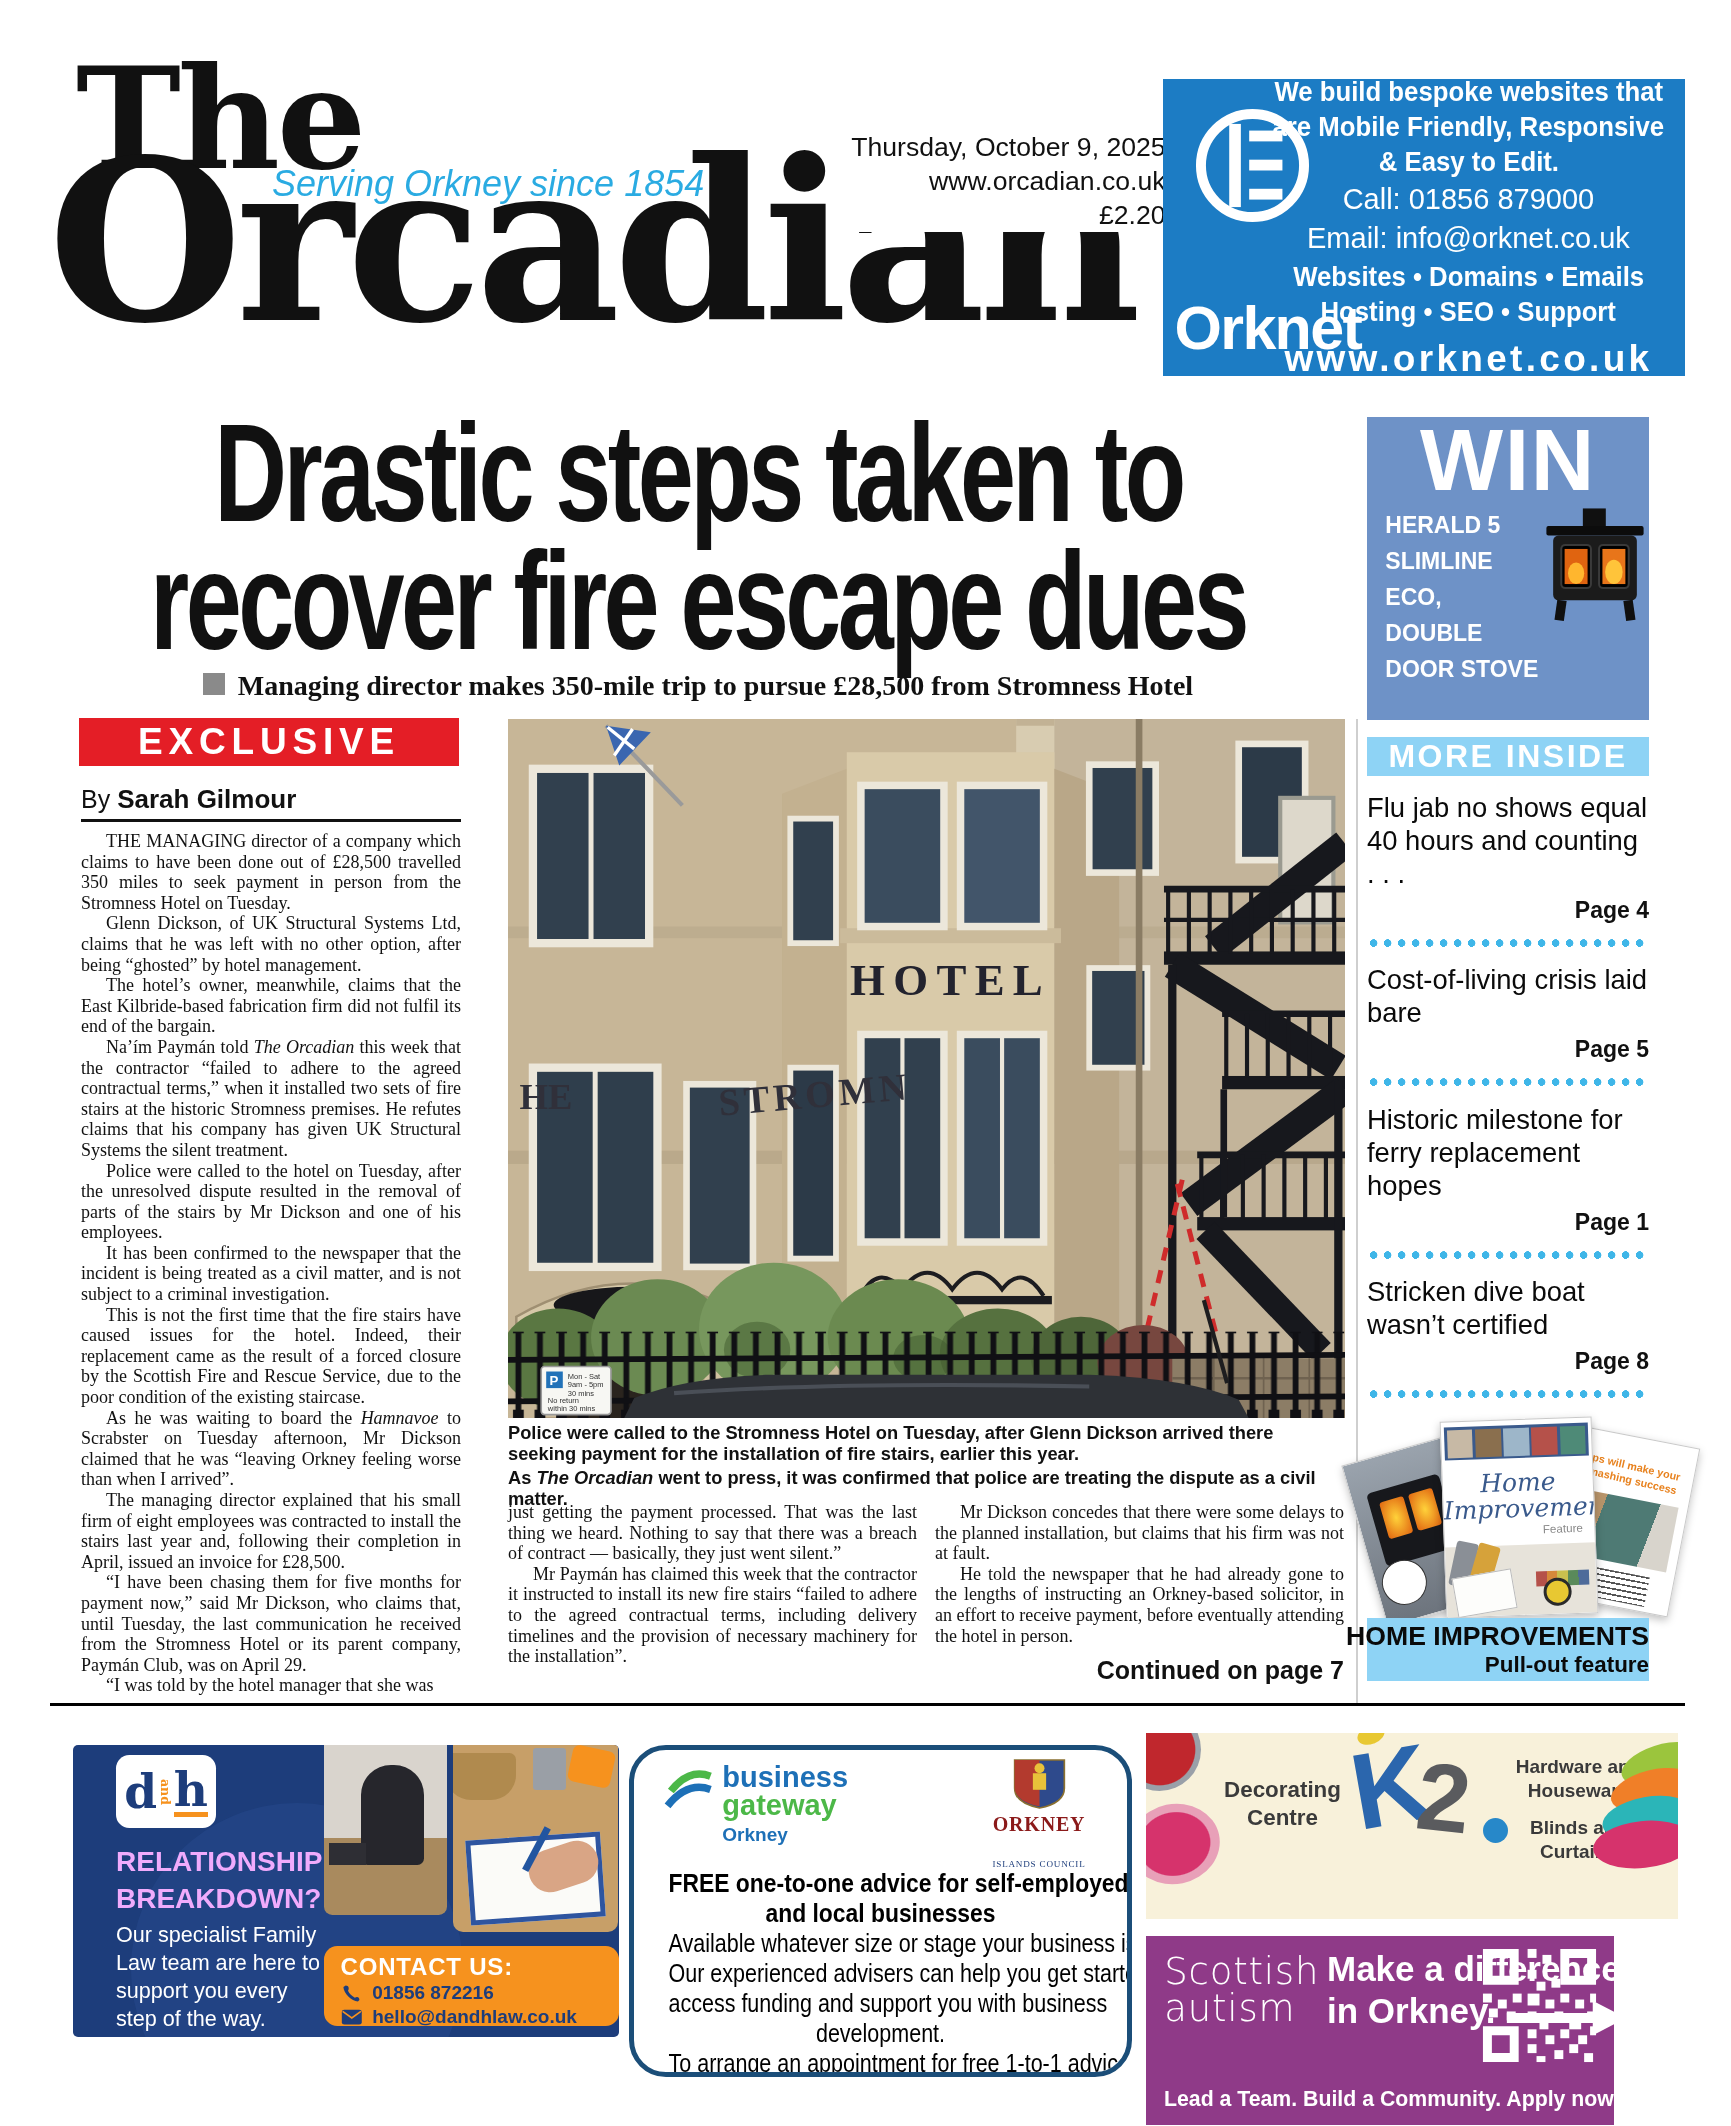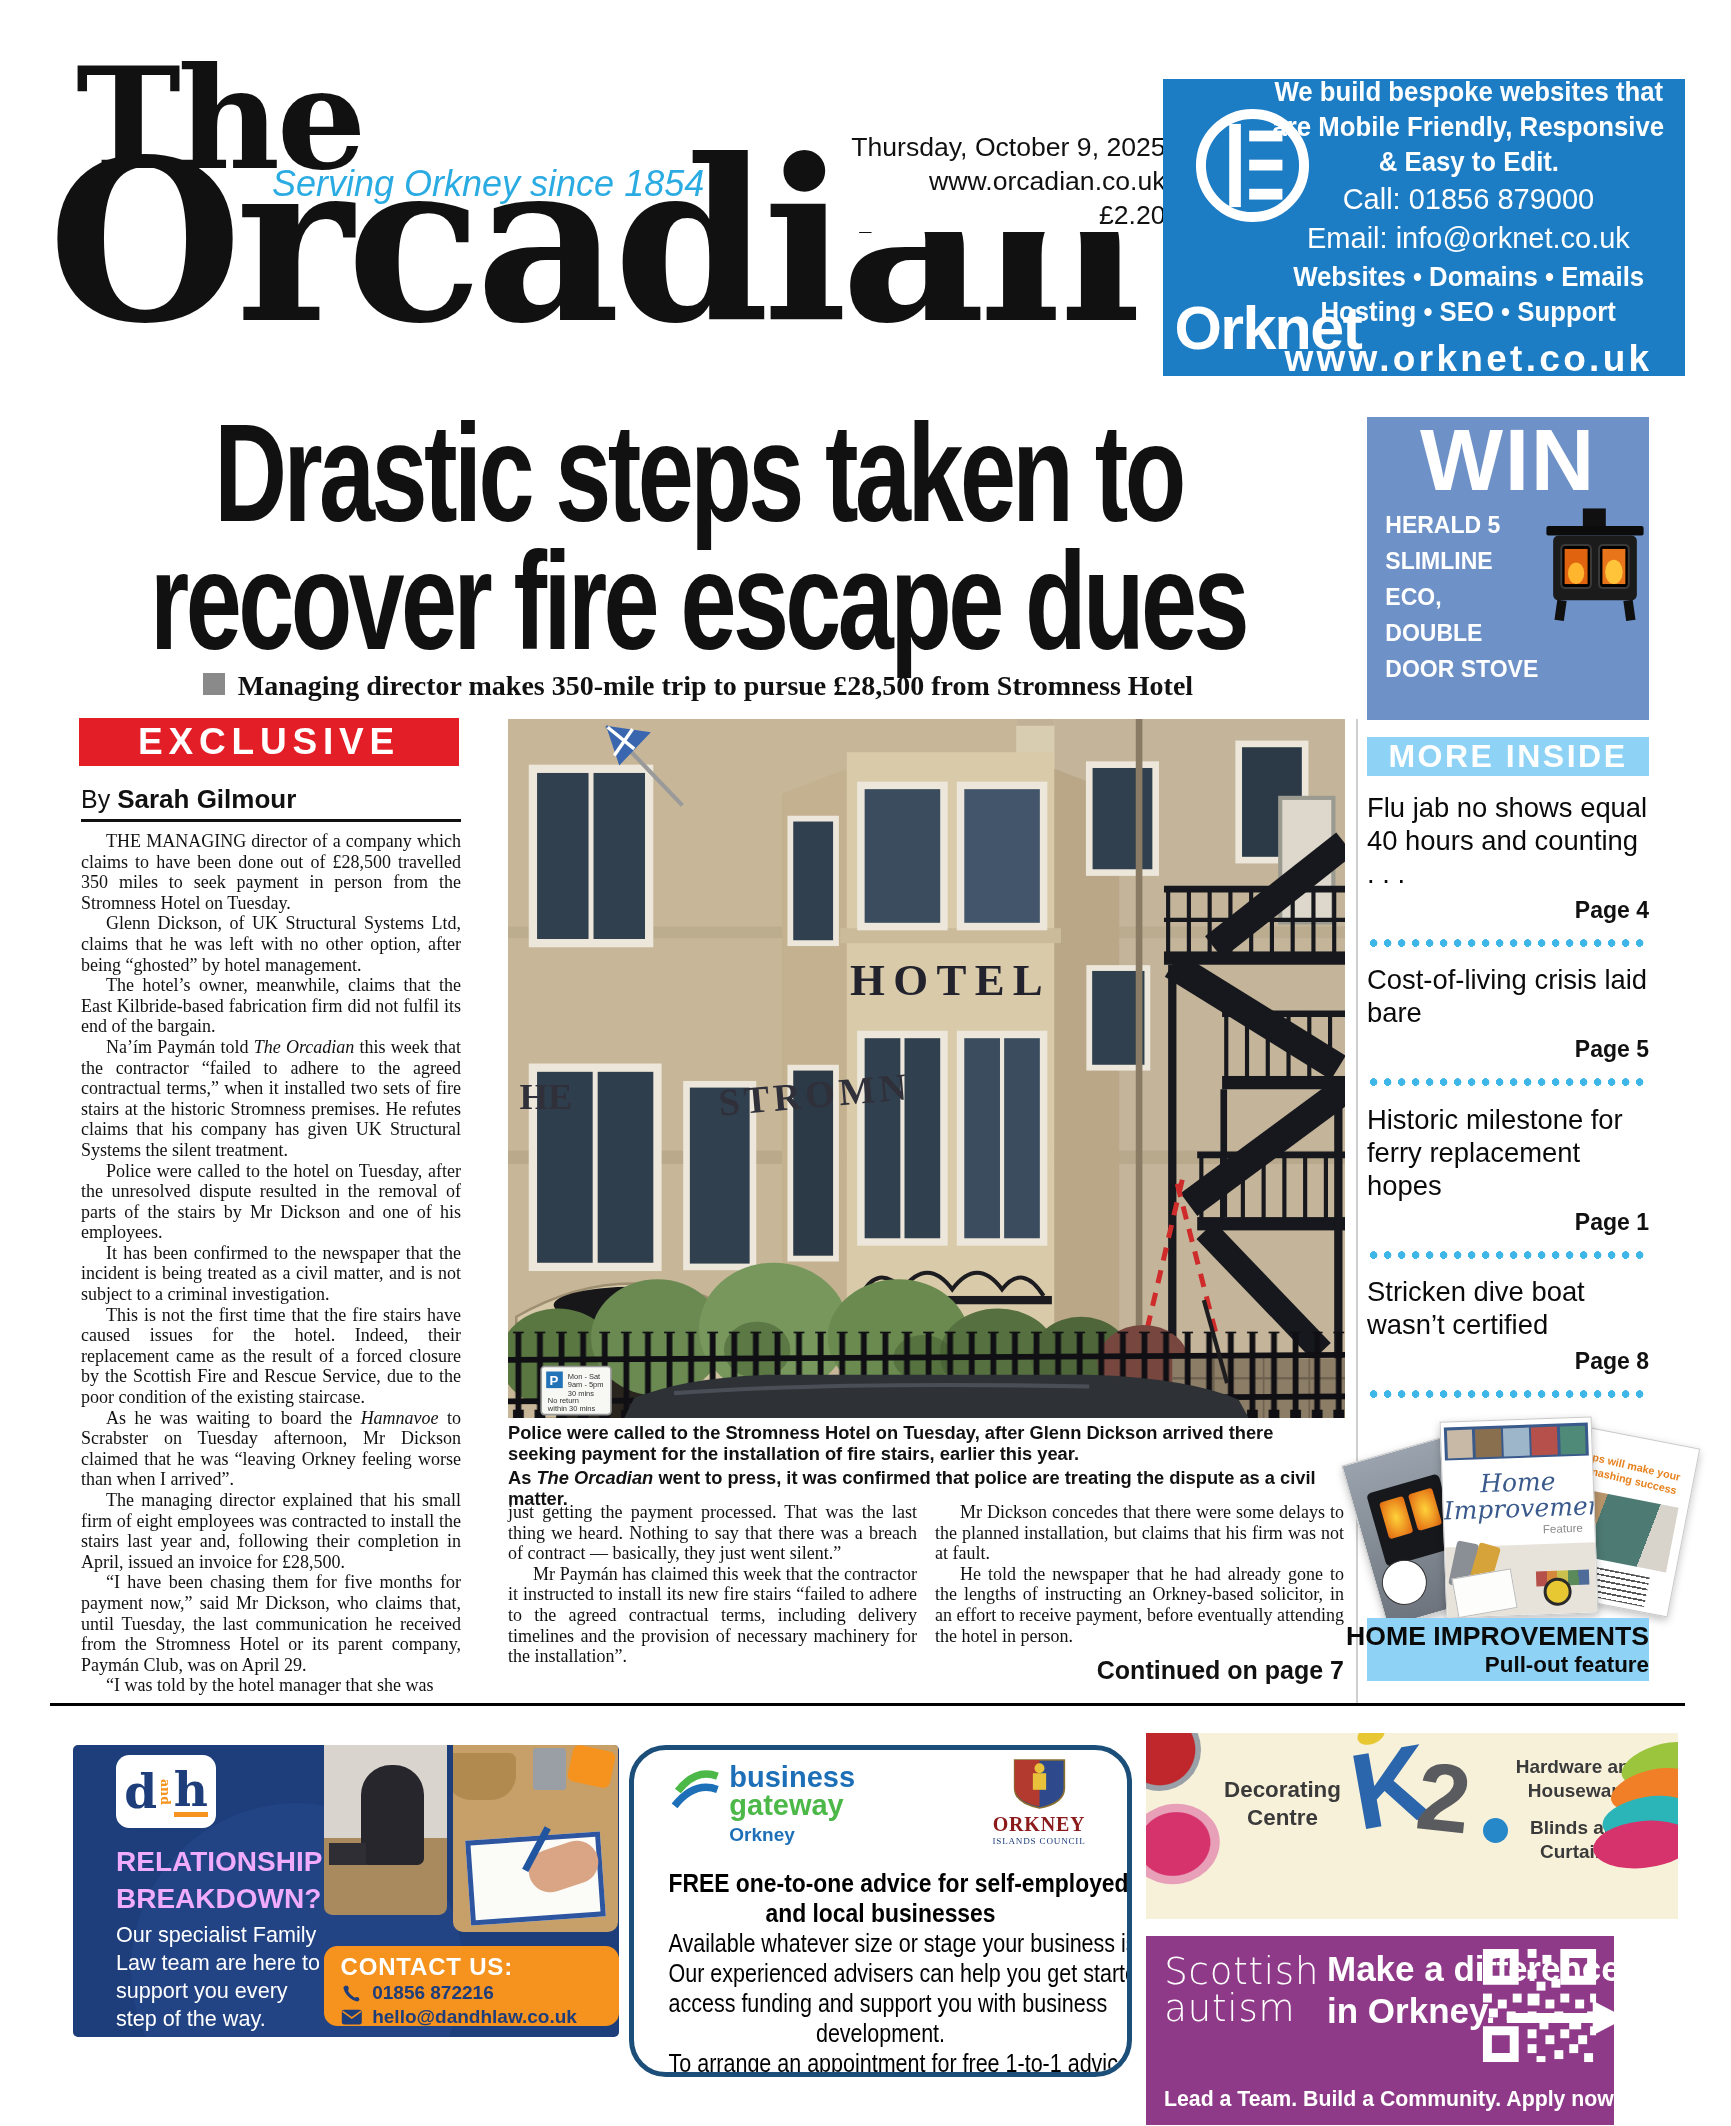--- a/index.html
+++ b/index.html
@@ -138,28 +138,28 @@
   .dh-photo2 .bow{position:absolute;right:5px;top:3.3px;width:43px;height:37px;background:#f6921e;border-radius:6.6px;transform:rotate(12deg);}
   .dh-contact{position:absolute;left:251px;top:201px;width:295px;height:80px;background:#f6921e;
               border-radius:13.3px;padding:6.6px 0 0 16.6px;box-sizing:border-box;}
   .dh-clabel{color:#fff;font-weight:800;font-size:24px;letter-spacing:0.8px;}
   .dh-row{display:flex;align-items:center;gap:10px;color:#1d3d7b;font-weight:800;font-size:19px;margin-top:1.7px;}
   .dh-ic{width:21.6px;height:18.3px;display:inline-block;}
 
   
   .ad-gateway{left:629px;top:1745px;width:503px;height:332px;background:#fff;border:5.8px solid #1b4e79;
               border-radius:37px;box-sizing:border-box;overflow:hidden;}
-  .gw-logo{position:absolute;left:37px;top:13.3px;display:flex;}
+  .gw-logo{position:absolute;left:30px;top:13.3px;display:flex;}
   .gw-words{margin-left:8.3px;line-height:28px;}
   .gw-w1{color:#1d70b7;font-weight:700;font-size:29px;}
   .gw-w2{color:#4cb848;font-weight:700;font-size:29px;}
   .gw-w3{color:#1d70b7;font-weight:700;font-size:19px;margin-top:1.7px;}
   .gw-crest{position:absolute;right:38px;top:8.3px;width:100px;text-align:center;}
   .gw-c1{color:#8b1a1a;font-family:"Liberation Serif",serif;font-weight:700;font-size:20px;letter-spacing:0.8px;}
-  .gw-c2{color:#1d3d7b;font-family:"Liberation Serif",serif;font-size:9.1px;letter-spacing:0.8px;}
+  .gw-c2{color:#1d3d7b;font-family:"Liberation Serif",serif;font-size:9.1px;letter-spacing:0.8px;margin-top:23px;}
   .gw-text{position:absolute;left:0;right:0;top:118px;text-align:center;color:#000;}
   .gw-line{white-space:nowrap;transform:scaleX(.86);font-size:25px;line-height:30px;}
   .gw-bold{font-weight:700;font-size:26.6px;}
 
   
   .ad-k2{left:1146px;top:1733px;width:532px;height:186px;background:#f8f1da;overflow:hidden;}
   .k2-pot1{position:absolute;left:-28px;top:-25px;width:83px;height:83px;border-radius:50%;
            background:radial-gradient(#c0272d 60%,#9aa0a8 62%);}
   .k2-pot2{position:absolute;left:-16.6px;top:71px;width:91px;height:80px;border-radius:50%;
            background:radial-gradient(#d6336c 55%,#e8a0b8 57%);transform:rotate(-12deg);}

